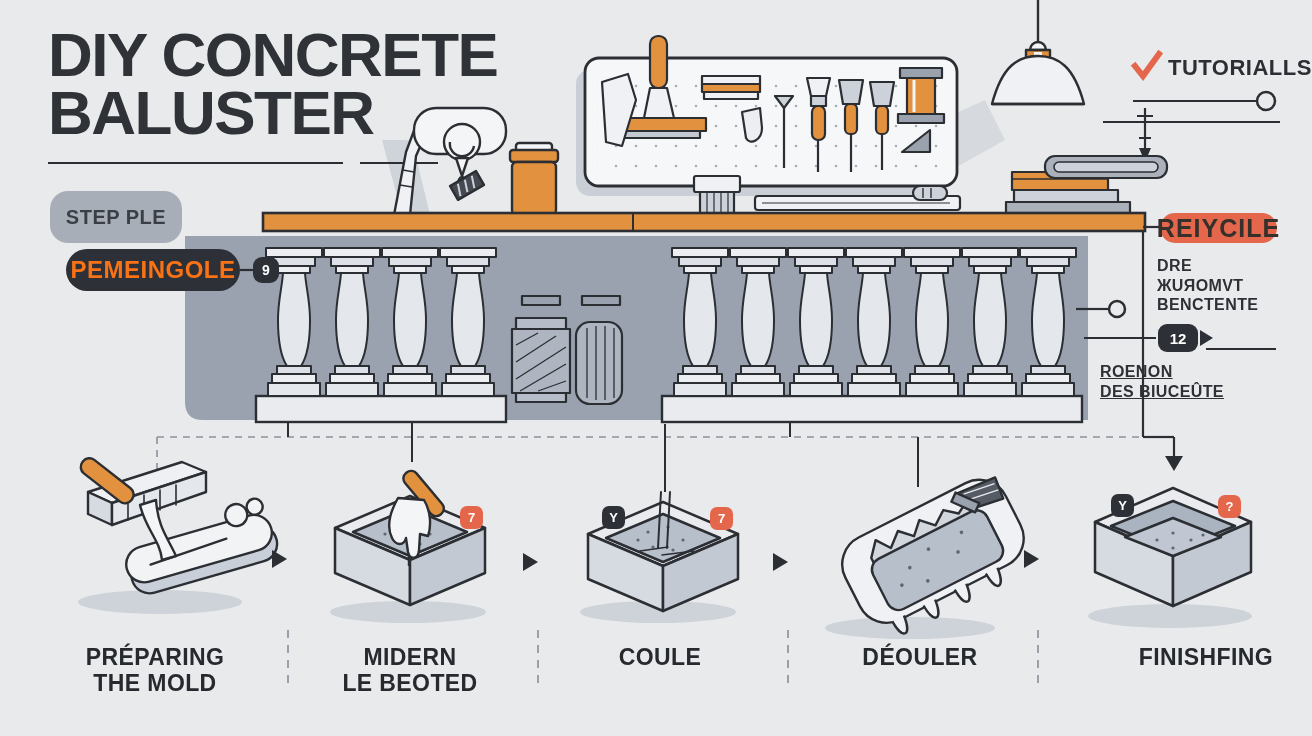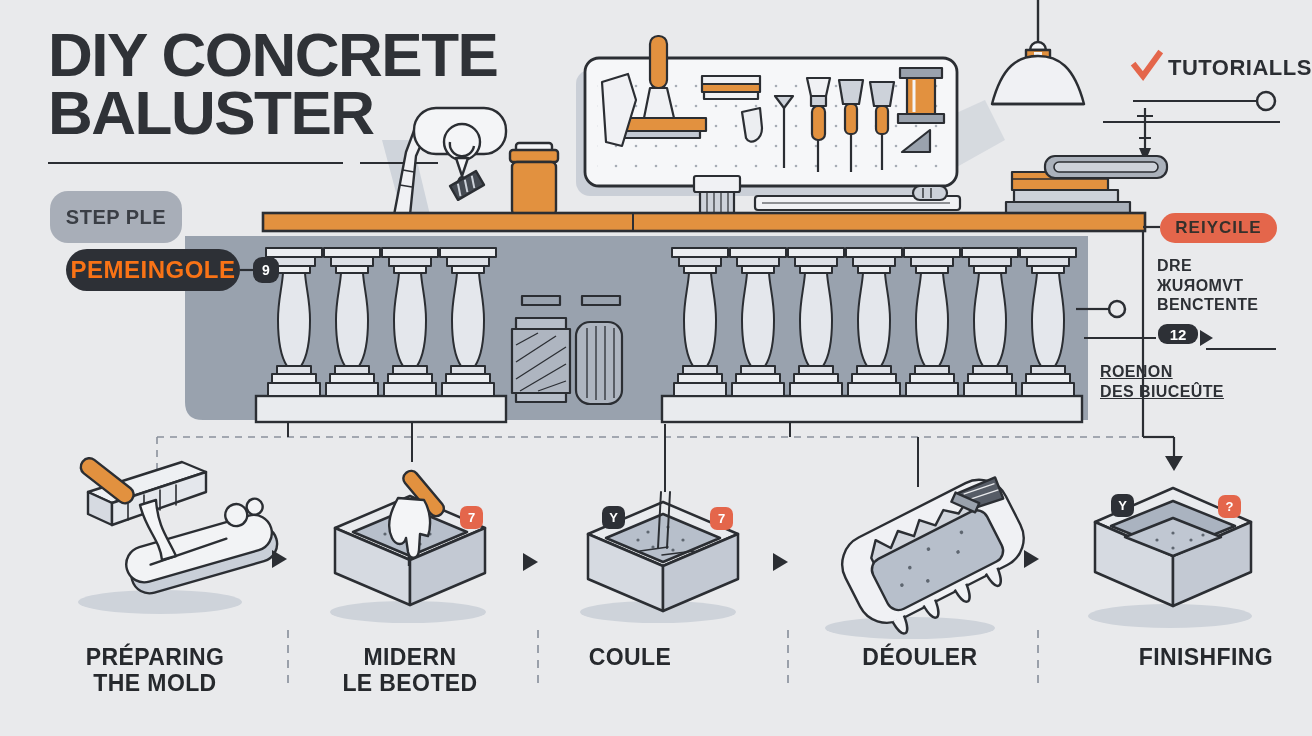--- a/index.html
+++ b/index.html
@@ -17,29 +17,29 @@
   .title-underline{position:absolute;left:38px;top:162px;width:295px;height:0;
          border-top:2.5px solid #2b2e33;z-index:2;}
 
   .pill{position:absolute;z-index:2;display:flex;align-items:center;justify-content:center;
         font-weight:700;white-space:nowrap;}
   .pill-gray{left:40px;top:191px;width:132px;height:52px;border-radius:18px;
         background:#a8aeb8;color:#3a3e45;font-size:20px;letter-spacing:0.5px;}
   .pill-dark{left:56px;top:249px;width:174px;height:42px;border-radius:22px;
         background:#2d3036;color:#f97316;font-size:24px;letter-spacing:0.5px;}
   .pill-orange{left:1150px;top:213px;width:117px;height:30px;border-radius:16px;
-        background:#e4664b;color:#35302b;font-size:17px;letter-spacing:1px;}
+        background:#e4664b;color:#35302b;font-size:25px;letter-spacing:1px;}
 
   .sq-badge{position:absolute;z-index:2;display:flex;align-items:center;justify-content:center;
         border-radius:7px;color:#fff;font-weight:700;font-size:13px;}
   .sq-dark{background:#2d3036;}
   .sq-orange{background:#e4664b;}
 
   .badge-9{left:243px;top:257px;width:26px;height:26px;border-radius:9px;font-size:14px;}
-  .badge-12{left:1148px;top:324px;width:40px;height:20px;border-radius:9px;font-size:15px;}
+  .badge-12{left:1148px;top:324px;width:40px;height:28px;border-radius:9px;font-size:15px;}
   .badge-12-arrow{position:absolute;z-index:2;left:1190px;top:330px;width:0;height:0;
         border-left:13px solid #2d3036;border-top:8px solid transparent;
         border-bottom:8px solid transparent;}
 
   .tutorials{left:1158px;top:55px;font-size:22px;font-weight:700;letter-spacing:0.5px;}
   .check-icon{position:absolute;left:1119px;top:48px;z-index:2;}
 
   .note{position:absolute;z-index:2;font-size:16px;font-weight:700;line-height:1.22;
         letter-spacing:0.4px;color:#2d3035;}
   .note1{left:1147px;top:256px;}
@@ -409,21 +409,21 @@
   </div>
 
   <div class="step-label" style="left:400px;">
     <div>MIDERN</div>
     <div>LE BEOTED</div>
   </div>
   <div class="step-label" style="left:145px;">
     <div>PRÉPARING</div>
     <div>THE MOLD</div>
   </div>
-  <div class="step-label" style="left:620px;">
+  <div class="step-label" style="left:650px;">
     <div>COULE</div>
   </div>
   <div class="step-label" style="left:910px;">
     <div>DÉOULER</div>
   </div>
   <div class="step-label" style="left:1196px;">
     <div>FINISHFING</div>
   </div>
 
   <div class="sq-badge sq-orange" style="left:450px;top:506px;width:23px;height:23px;">7</div>

